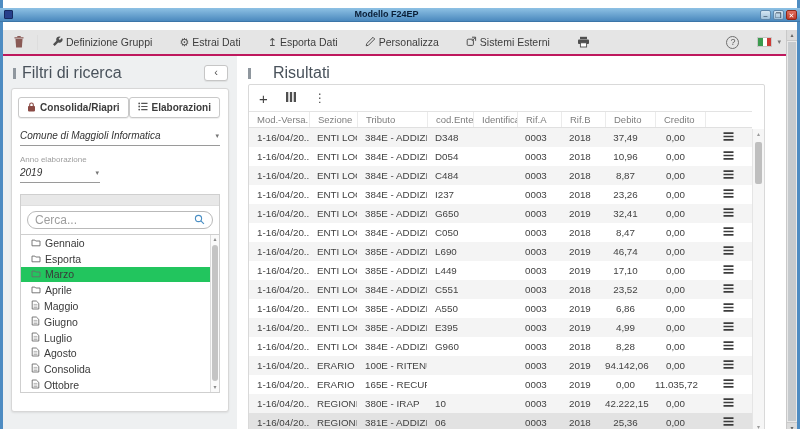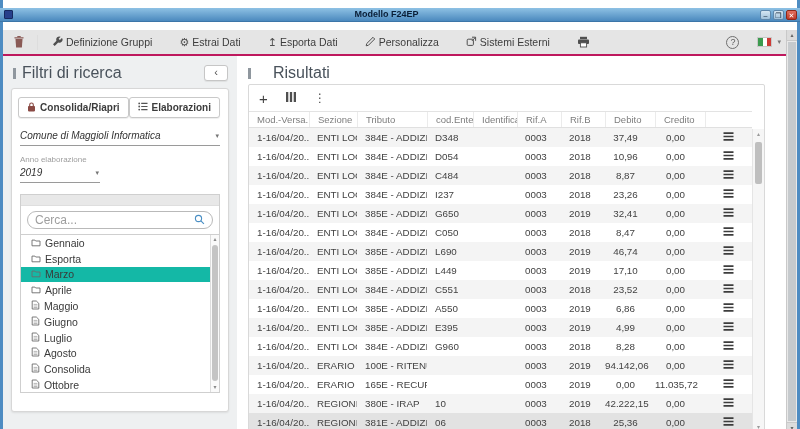--- a/index.html
+++ b/index.html
@@ -48,21 +48,21 @@
   .select-line { display:flex; align-items:center; justify-content:space-between; border-bottom:1px solid #9a9a9a; padding:3px 1px 4px 0; cursor:pointer; }
   .select-value { font-size:10px; color:#333; white-space:nowrap;font-style:italic; }
   .select-line.narrow { width:80px; }
   .list-panel { margin-top:11px; border:1px solid #cfcfcf; }
   .panel-strip { height:11px; background:#e8e8e8; border-bottom:1px solid #dedede; }
   .search-wrap { padding:5px 6px; }
   .search-pill { height:18px; border:1px solid #b9b9b9; border-radius:9px; display:flex; align-items:center; padding:0 7px; cursor:text; }
   .search-ph { flex:1; font-size:12px; color:#9e9e9e; }
   .month-list { border-top:1px solid #cfcfcf; height:158px; position:relative; overflow:hidden; padding-right:9px; }
   .month-item { height:15.8px; display:flex; align-items:center; gap:4px; padding-left:10px; font-size:10.5px; color:#3a3a3a; cursor:pointer; }
-  .month-item.selected { background:#14b8a6; }
+  .month-item.selected { background:#22c55e; }
   .m-scroll { position:absolute; top:0; right:0; bottom:0; width:9px; background:#fafafa; border-left:1px solid #ddd; font-size:6px; color:#888; text-align:center; cursor:pointer; }
   .m-scroll .up { line-height:9px; }
   .m-scroll .down { position:absolute; bottom:0; left:0; right:0; line-height:9px; }
   .m-thumb { position:absolute; top:10px; bottom:11px; left:1px; width:6px; background:#c4c4c4; border-radius:3px; }
 
   
   .main { flex:1; background:#fff; padding:8px 0 0 11px; position:relative; }
   .results-card { margin-top:2px; width:517px; border:1px solid #d9d9d9; border-radius:2px; background:#fff; height:349px; overflow:hidden; }
   .grid-toolbar { height:26px; display:flex; align-items:center; gap:17px; padding:0 10px; }
   .gt-plus { font-size:15px; color:#424242; line-height:15px; cursor:pointer; }

